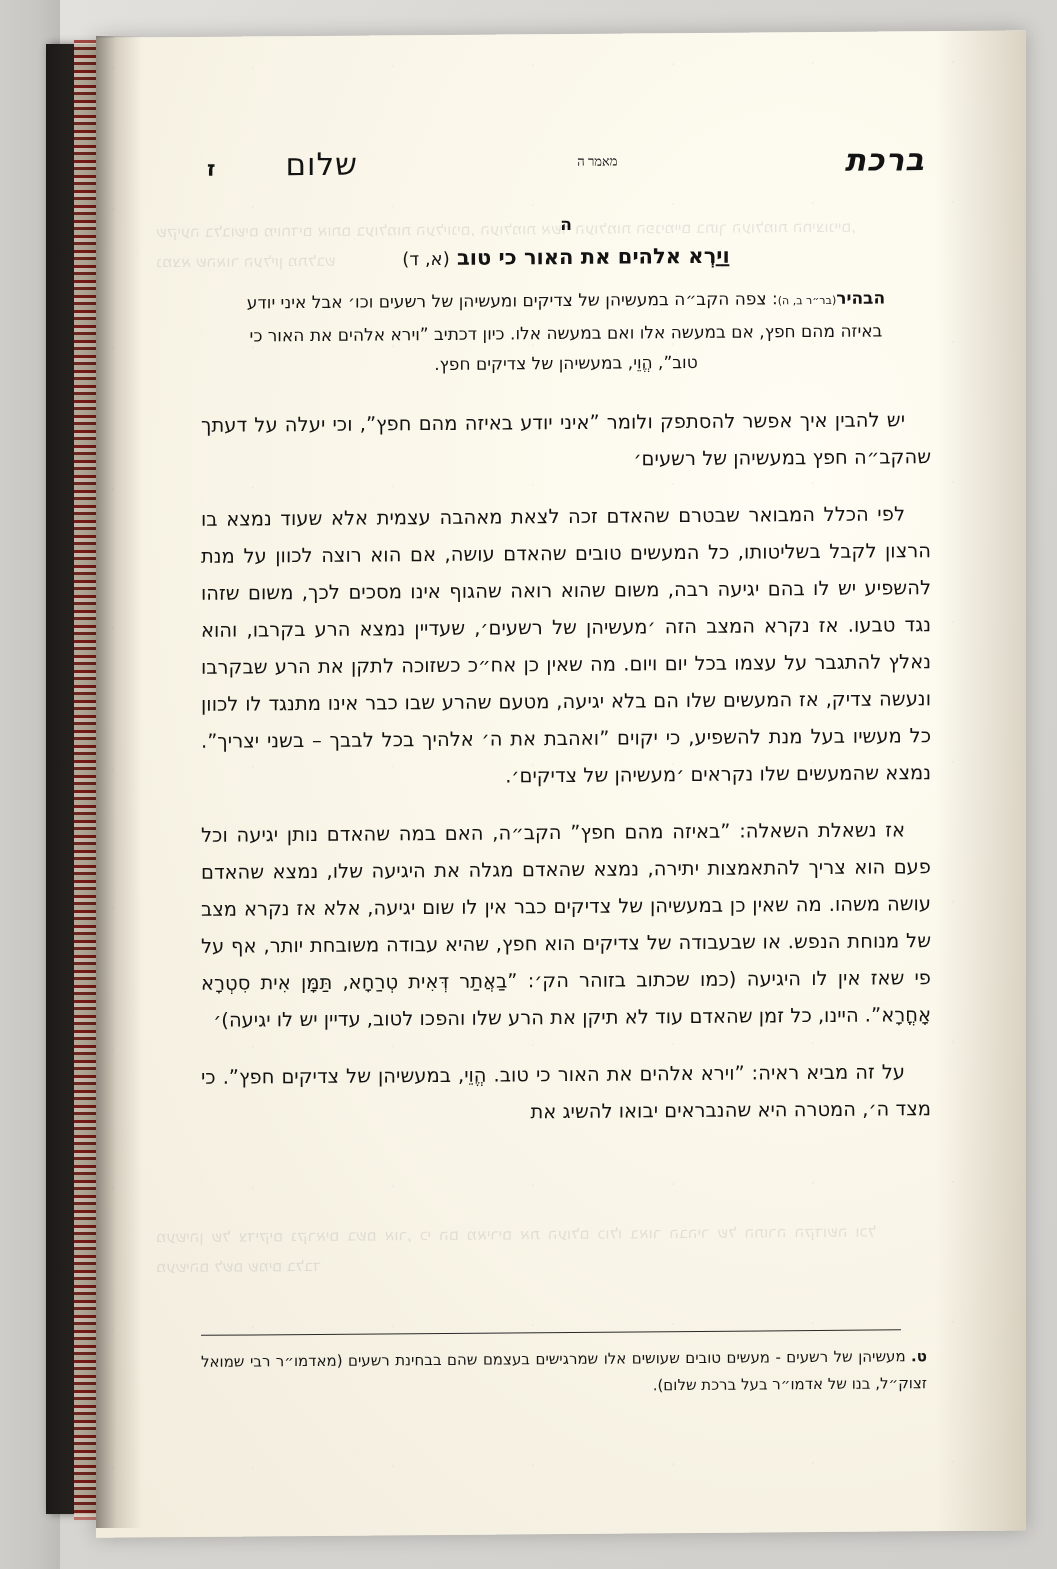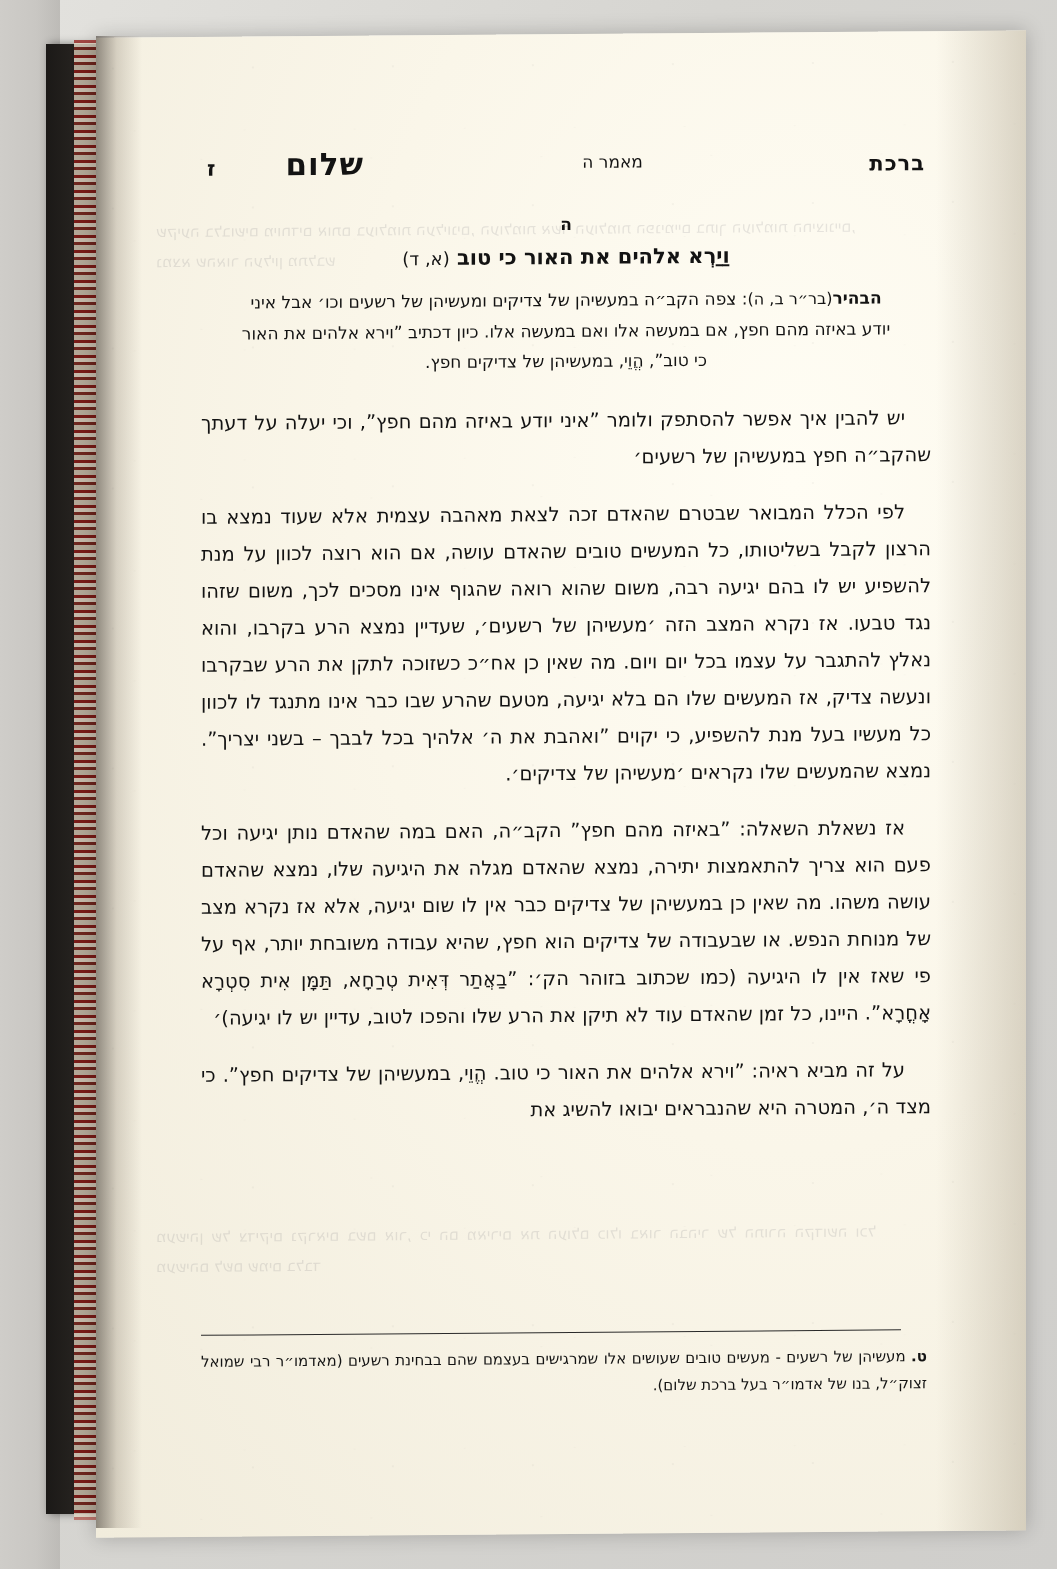--- a/index.html
+++ b/index.html
@@ -110,37 +110,39 @@
     display: flex;
     flex-direction: row;
     align-items: baseline;
     justify-content: space-between;
     margin-bottom: 34px;
     padding: 0 6px;
   }
   .rh-right {
     font-family: "DejaVu Sans", sans-serif;
     font-weight: bold;
-    font-size: 21px;
+    font-size: 31px;
     letter-spacing: 1px;
+    font-style: italic;
   }
   .rh-mid {
-    font-size: 17px;
+    font-size: 13px;
     margin-right: 22px;
     margin-left: 14px;
     align-self: center;
+    font-family: Liberation Serif, serif;
   }
   .rh-left-group {
     display: flex;
     align-items: baseline;
     gap: 70px;
   }
   .rh-left {
     font-family: "DejaVu Sans", sans-serif;
-    font-weight: bold;
+    font-weight: normal;
     font-size: 31px;
     letter-spacing: 1px;
   }
   .rh-folio {
     font-family: "DejaVu Sans", sans-serif;
     font-weight: bold;
     font-size: 21px;
   }
 
   .section-letter {
@@ -162,21 +164,21 @@
     font-weight: normal;
   }
 
   .midrash {
     font-size: 17px;
     line-height: 30px;
     text-align: center;
     margin: 0 40px 26px 40px;
   }
   .midrash .src {
-    font-size: 16px;
+    font-size: 11px;
   }
 
   p.body {
     font-size: 19.5px;
     line-height: 37px;
     text-align: justify;
     text-justify: inter-word;
     margin: 0 0 20px 0;
     text-indent: 26px;
   }

